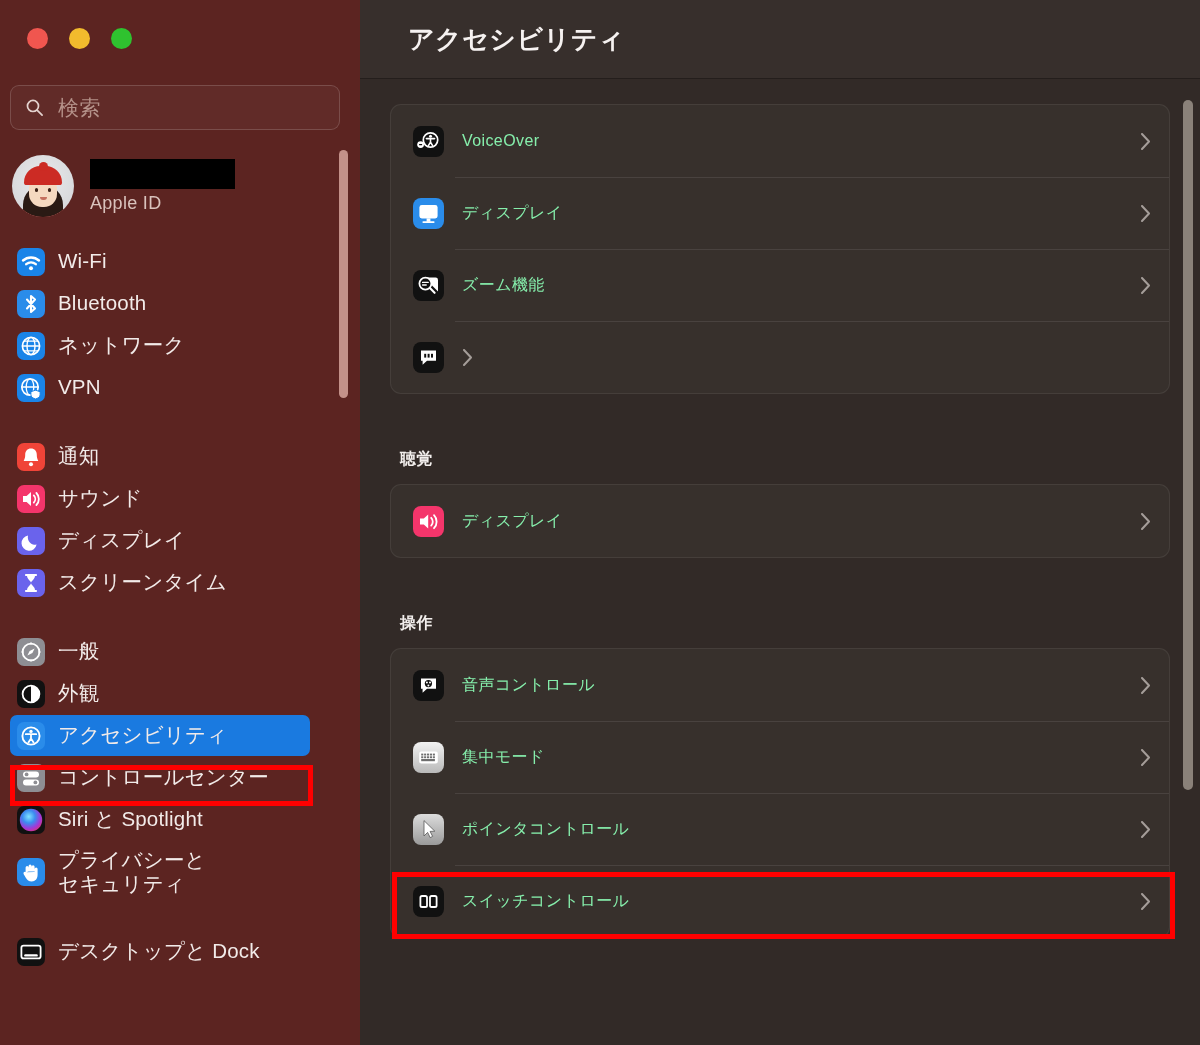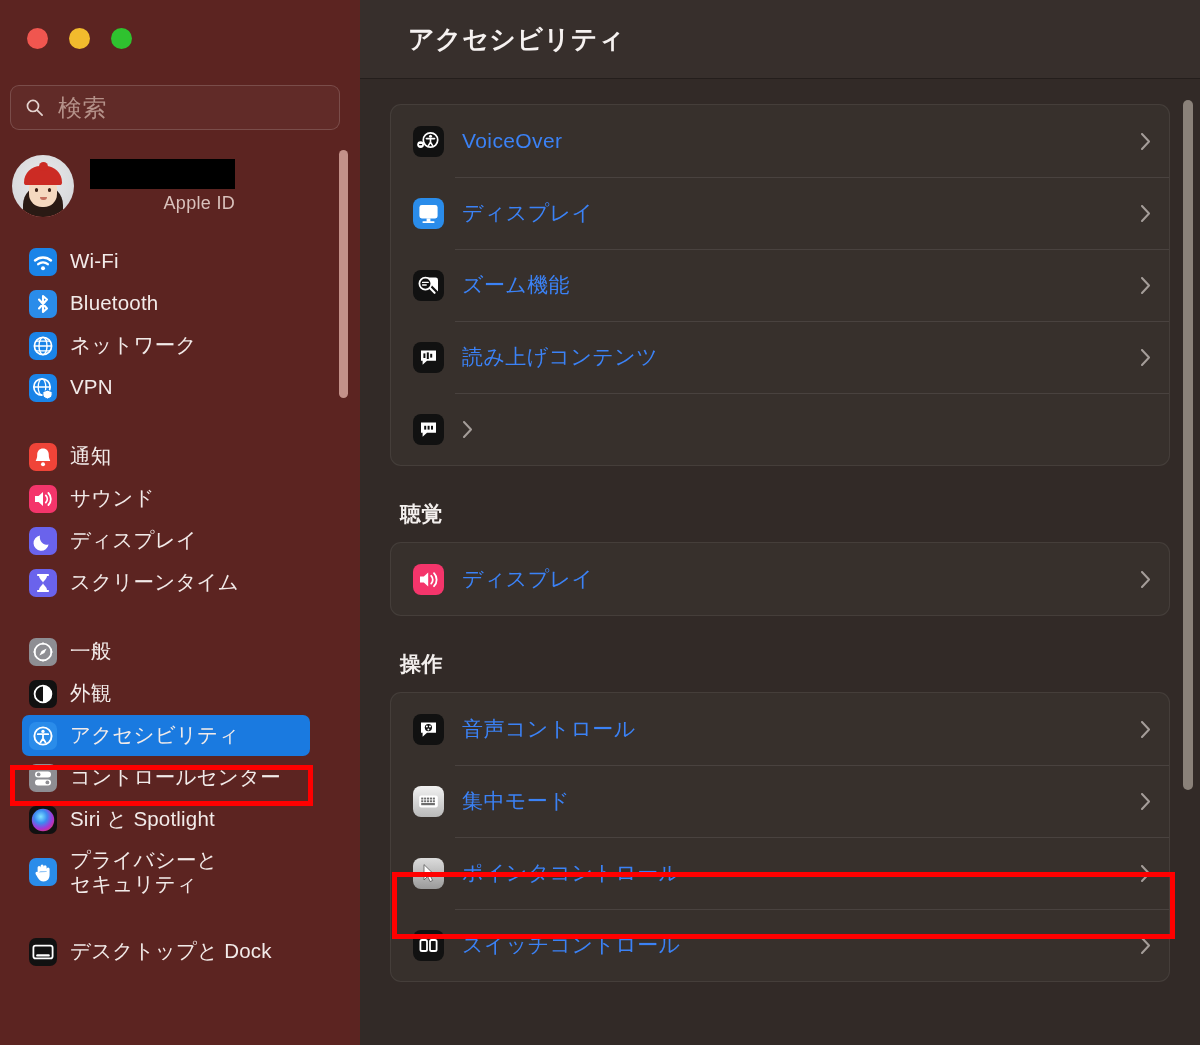--- a/index.html
+++ b/index.html
@@ -27,48 +27,47 @@
 
   #search-field {
     position: absolute; left: 10px; top: 85px;
     width: 330px; height: 45px;
     border: 1px solid rgba(255,255,255,0.16);
     border-radius: 9px;
     background: rgba(255,255,255,0.035);
     display: flex; align-items: center; padding-left: 14px; gap: 14px;
   }
   #search-field .mag { width: 19px; height: 19px; flex: 0 0 19px; }
-  #search-placeholder { color: #b49189; font-size: 24px; letter-spacing: .5px; }
+  #search-placeholder { color: #b49189; font-size: 21px; letter-spacing: .5px; }
 
   #account-row {
     position: absolute; left: 12px; top: 150px;
     width: 320px; height: 72px;
     display: flex; align-items: center; gap: 16px;
     border-radius: 8px;
-    text-align: right;
   }
   #avatar {
     width: 62px; height: 62px; border-radius: 50%;
     background: radial-gradient(circle at 50% 40%, #e9eaec 0%, #d8d9dc 70%, #cfd0d3 100%);
     position: relative; overflow: hidden; flex: 0 0 62px;
   }
   #avatar .hair  { position:absolute; left:11px; top:30px; width:40px; height:36px; background:#2a1a14; border-radius:20px 20px 6px 6px;}
   #avatar .face  { position:absolute; left:17px; top:20px; width:28px; height:32px; background:#f5d9c0; border-radius:14px 14px 13px 13px;}
   #avatar .hat   { position:absolute; left:12px; top:11px; width:38px; height:19px; background:#cc2b24; border-radius:19px 19px 3px 3px;}
   #avatar .hatk  { position:absolute; left:27px; top:7px; width:9px; height:9px; background:#cc2b24; border-radius:50%;}
   #avatar .body  { position:absolute; left:9px; top:48px; width:44px; height:20px; background:#cc2b24; border-radius:14px 14px 0 0;}
   #avatar .eyeL  { position:absolute; left:23px; top:33px; width:3px; height:4px; background:#3b2218; border-radius:2px;}
   #avatar .eyeR  { position:absolute; left:36px; top:33px; width:3px; height:4px; background:#3b2218; border-radius:2px;}
   #avatar .mouth { position:absolute; left:28px; top:42px; width:7px; height:3px; background:#c4705e; border-radius:0 0 4px 4px;}
 
   #account-text { display: flex; flex-direction: column; gap: 4px; }
   #name-redaction { width: 145px; height: 30px; background: #000; }
   #apple-id-label { color: #d9c2bc; font-size: 18px; letter-spacing: .3px; }
 
-  #sidebar-scroll { position: absolute; left: 0; top: 240px; width: 320px; bottom: 0; padding-left: 12px; }
+  #sidebar-scroll { position: absolute; left: 0; top: 240px; width: 320px; bottom: 0; }
   .sb-group { padding: 0; }
   .sb-spacer { height: 26px; }
   .sb-item {
     position: relative;
     display: flex; align-items: center; gap: 13px;
     height: 41px; margin: 1px 10px; padding-left: 7px;
     border-radius: 7px;
     color: #f2ebe9; font-size: 20.5px; letter-spacing: .2px;
     white-space: nowrap;
   }
@@ -106,43 +105,43 @@
   #main-header {
     height: 79px; background: #372f2c;
     border-bottom: 1px solid #241e1c;
     display: flex; align-items: center; padding-left: 48px;
   }
   #main-title { color: #f6f2f1; font-size: 26px; letter-spacing: .5px; }
 
   #main-body { position: absolute; left: 0; top: 80px; right: 0; bottom: 0; padding: 24px 30px 0 30px; }
 
   .section-header {
-    color: #f3efed; font-size: 21px; font-weight: 600;
-    padding: 4px 0 14px 10px; letter-spacing: .4px;
+    color: #f3efed; font-size: 16px; font-weight: 600;
+    padding: 4px 0 14px 10px; letter-spacing: .4px; margin-top: 21px;
   }
   .card {
     background: #37302c;
     border: 1px solid rgba(255,255,255,0.07);
     border-radius: 11px;
     overflow: hidden;
   }
   .row {
     position: relative;
     display: flex; align-items: center;
     height: 72px; padding: 0 18px 0 22px; gap: 18px;
   }
   .row + .row::before {
     content: ""; position: absolute; left: 64px; right: 0; top: 0;
     height: 1px; background: rgba(255,255,255,0.09);
   }
   .row-icon {
     width: 31px; height: 31px; flex: 0 0 31px; border-radius: 8px;
     display: flex; align-items: center; justify-content: center; overflow: hidden;
   }
-  .row-label { color: #3b82f6; font-size: 21px; letter-spacing: .4px; flex: 1; white-space: nowrap; }
+  .row-label { color: #86efac; font-size: 16px; letter-spacing: .4px; flex: 1; white-space: nowrap; }
   .chev { width: 11px; height: 19px; flex: 0 0 11px; opacity: .72; }
   .group-gap { height: 30px; }
 
   #main-scrollbar {
     position: absolute; right: 7px; top: 100px;
     width: 10px; height: 690px;
     background: #8a8179; border-radius: 5px;
   }
   
   #keyboard-annotation {
@@ -422,36 +421,20 @@
             </svg>
           </span>
           <span class="row-label">ズーム機能</span>
           <span class="chev">
             <svg viewBox="0 0 11 19" width="11" height="19">
                 <path d="M2 2l7 7.5-7 7.5" fill="none" stroke="#cfc7c3" stroke-width="2" stroke-linecap="round" stroke-linejoin="round"></path>
               </svg>
           </span>
         </div>
 
-        <div class="row">
-          <span class="row-icon" style="background:#111;">
-            <svg viewBox="0 0 31 31" width="31" height="31">
-              <path d="M8 8.6h15v10.2H14l-4.4 4v-4H8z" fill="#fff"></path>
-              <rect x="10.4" y="11.4" width="2" height="4.6" fill="#111"></rect>
-              <rect x="13.8" y="10.4" width="2" height="6.6" fill="#111"></rect>
-              <rect x="17.2" y="11.8" width="2" height="3.8" fill="#111"></rect>
-            </svg>
-          </span>
-          <span class="row-label">読み上げコンテンツ</span>
-          <span class="chev">
-            <svg viewBox="0 0 11 19" width="11" height="19">
-                <path d="M2 2l7 7.5-7 7.5" fill="none" stroke="#cfc7c3" stroke-width="2" stroke-linecap="round" stroke-linejoin="round"></path>
-              </svg>
-          </span>
-        </div>
 
         <div class="row">
           <span class="row-icon" style="background:#111;">
             <svg viewBox="0 0 31 31" width="31" height="31">
               <path d="M8 8.6h15v10.2H14l-4.4 4v-4H8z" fill="#fff"></path>
               <rect x="11.2" y="11.8" width="2" height="3.8" fill="#111"></rect>
               <rect x="14.6" y="11.8" width="2" height="3.8" fill="#111"></rect>
               <rect x="18" y="11.8" width="2" height="3.8" fill="#111"></rect>
             </svg>
           </span>

